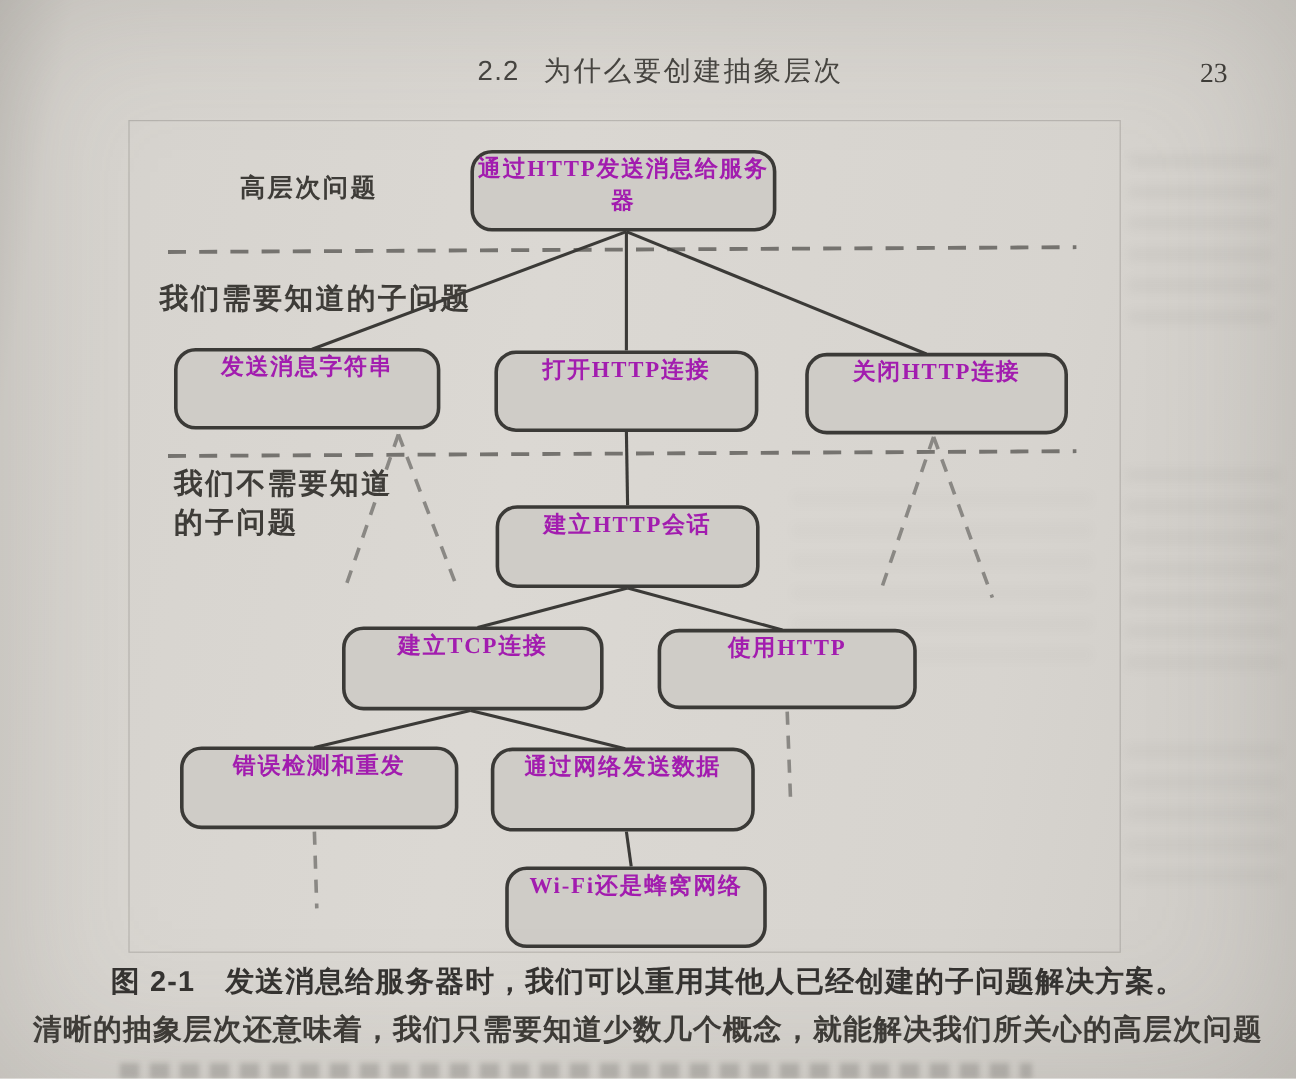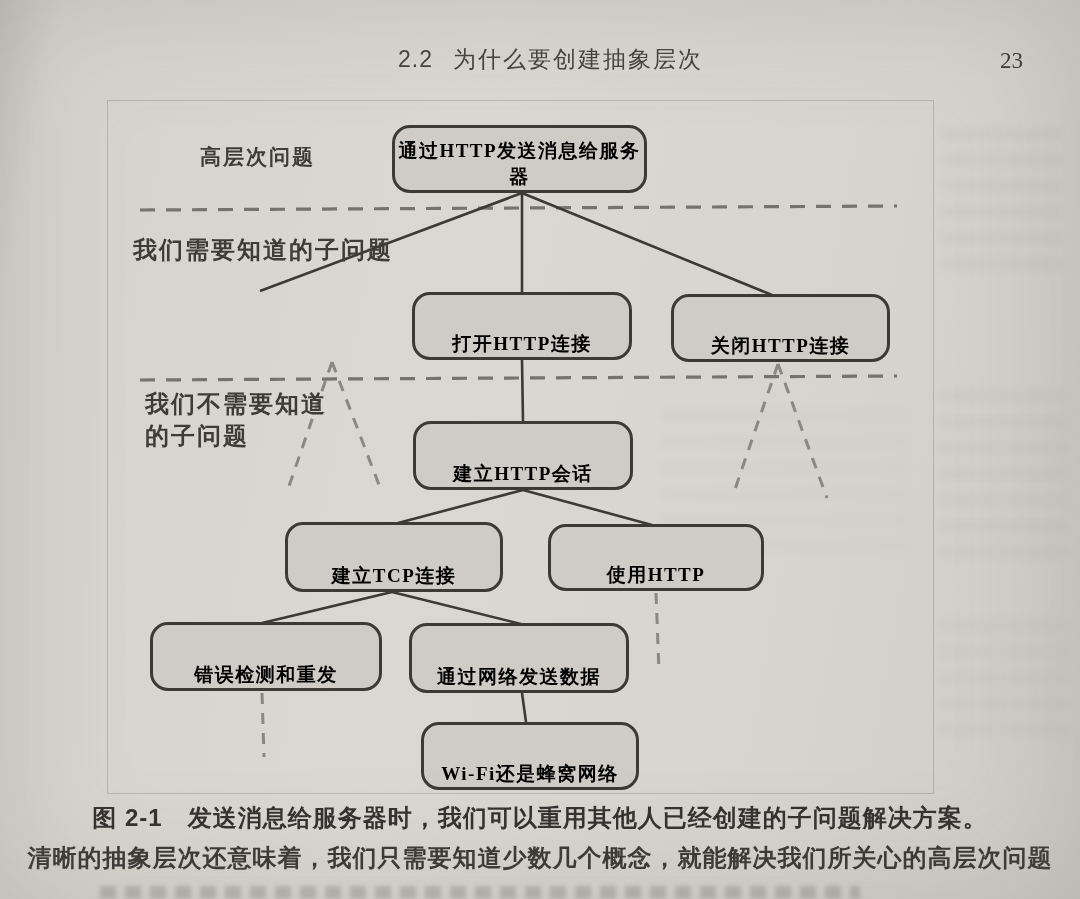--- a/index.html
+++ b/index.html
@@ -30,23 +30,23 @@
   .figure-frame{
     position:absolute;left:107px;top:100px;width:825px;height:692px;
     border:1px solid rgba(110,107,102,0.30);
   }
   
   .node{
     position:absolute;
     background:#cfccc7;
     border:3px solid #3b3a37;
     border-radius:18px;
-    display:flex;align-items:flex-end;justify-content:center;
+    display:flex;align-items:flex-start;justify-content:center;
     font-family:"Liberation Serif","DejaVu Serif",serif;
-    font-size:19px;font-weight:600;color:#000000;
+    font-size:19px;font-weight:600;color:#a21caf;
     letter-spacing:1.5px;text-align:center;
     box-sizing:border-box;
   }
   .n0{left:392px;top:125px;width:255px;height:68px;}
   .n1{left:145px;top:290px;width:222px;height:68px;}
   .n2{left:412px;top:292px;width:220px;height:68px;}
   .n3{left:671px;top:294px;width:219px;height:68px;}
   .n4{left:413px;top:421px;width:220px;height:69px;}
   .n5{left:285px;top:522px;width:218px;height:70px;}
   .n6{left:548px;top:524px;width:216px;height:67px;}
@@ -141,20 +141,23 @@
   <div class="dlabel lbl-high">高层次问题</div>
   <div class="dlabel lbl-known">我们需要知道的子问题</div>
   <div class="dlabel lbl-unknown">
     <div>我们不需要知道</div>
     <div>的子问题</div>
   </div>
 
   <div class="node n0">
       <span>通过HTTP发送消息给服务器</span>
     </div>
+  <div class="node n1">
+      <span>发送消息字符串</span>
+    </div>
   <div class="node n2">
       <span>打开HTTP连接</span>
     </div>
   <div class="node n3">
       <span>关闭HTTP连接</span>
     </div>
   <div class="node n4">
       <span>建立HTTP会话</span>
     </div>
   <div class="node n5">

